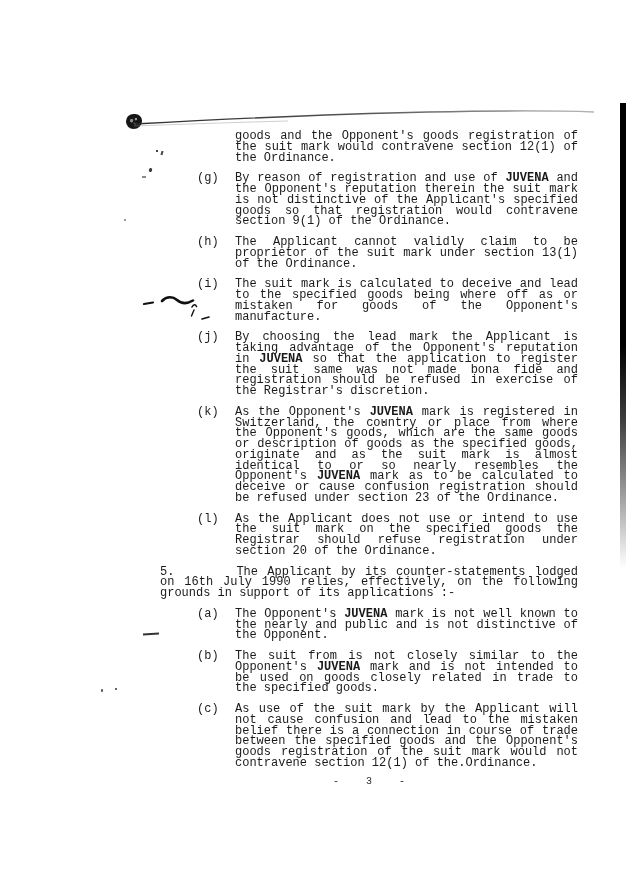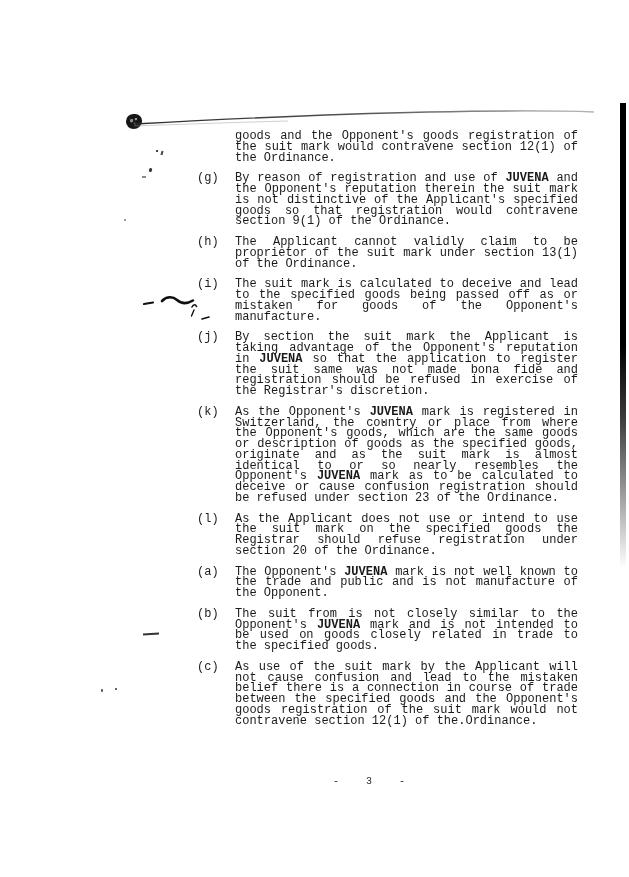--- a/index.html
+++ b/index.html
@@ -100,42 +100,43 @@
       <span class="body"><span>By reason of registration and use of </span><span class="bold">JUVENA</span><span> and the Opponent's reputation therein the suit mark is not distinctive of the Applicant's specified goods so that registration would contravene section 9(1) of the Ordinance.</span></span>
     </div>
 
     <div class="item">
       <span class="label">(h)</span>
       <span class="body"><span>The Applicant cannot validly claim to be proprietor of the suit mark under section 13(1) of the Ordinance.</span></span>
     </div>
 
     <div class="item">
       <span class="label">(i)</span>
-      <span class="body"><span>The suit mark is calculated to deceive and lead to the specified goods being passed off as or mistaken for goods of the Opponent's manufacture.</span></span>
+      <span class="body"><span>The suit mark is calculated to deceive and lead to the specified goods being where off as or mistaken for goods of the Opponent's manufacture.</span></span>
     </div>
 
     <div class="item">
       <span class="label">(j)</span>
-      <span class="body"><span>By section the suit mark the Applicant is taking advantage of the Opponent's reputation in </span><span class="bold">JUVENA</span><span> so that the application to register the suit same was not made bona fide and registration should be refused in exercise of the Registrar's discretion.</span></span>
+      <span class="body"><span>By choosing the lead mark the Applicant is taking advantage of the Opponent's reputation in </span><span class="bold">JUVENA</span><span> so that the application to register the suit same was not made bona fide and registration should be refused in exercise of the Registrar's discretion.</span></span>
     </div>
 
     <div class="item">
       <span class="label">(k)</span>
       <span class="body"><span>As the Opponent's </span><span class="bold">JUVENA</span><span> mark is registered in Switzerland, the country or place from where the Opponent's goods, which are the same goods or description of goods as the specified goods, originate and as the suit mark is almost identical to or so nearly resembles the Opponent's </span><span class="bold">JUVENA</span><span> mark as to be calculated to deceive or cause confusion registration should be refused under section 23 of the Ordinance.</span></span>
     </div>
 
     <div class="item">
       <span class="label">(l)</span>
       <span class="body"><span>As the Applicant does not use or intend to use the suit mark on the specified goods the Registrar should refuse registration under section 20 of the Ordinance.</span></span>
     </div>
 
+    <p class="p5"><span class="pnum">5.</span><span class="tab"></span><span><span>The Applicant by its counter-statements lodged on 16th July 1990 relies, effectively, on the following grounds in support of its applications :-</span></span></p>
 
     <div class="item">
       <span class="label">(a)</span>
-      <span class="body"><span>The Opponent's </span><span class="bold">JUVENA</span><span> mark is not well known to the trade and public and is not manufacture of the Opponent.</span></span>
+      <span class="body"><span>The Opponent's </span><span class="bold">JUVENA</span><span> mark is not well known to the nearly and public and is not distinctive of the Opponent.</span></span>
     </div>
 
     <div class="item">
       <span class="label">(b)</span>
       <span class="body"><span>The suit from is not closely similar to the Opponent's </span><span class="bold">JUVENA</span><span> mark and is not intended to be used on goods closely related in trade to the specified goods.</span></span>
     </div>
 
     <div class="item">
       <span class="label">(c)</span>
       <span class="body"><span>As use of the suit mark by the Applicant will not cause confusion and lead to the mistaken belief there is a connection in course of trade between the specified goods and the Opponent's goods registration of the suit mark would not contravene section 12(1) of the.Ordinance.</span></span>

